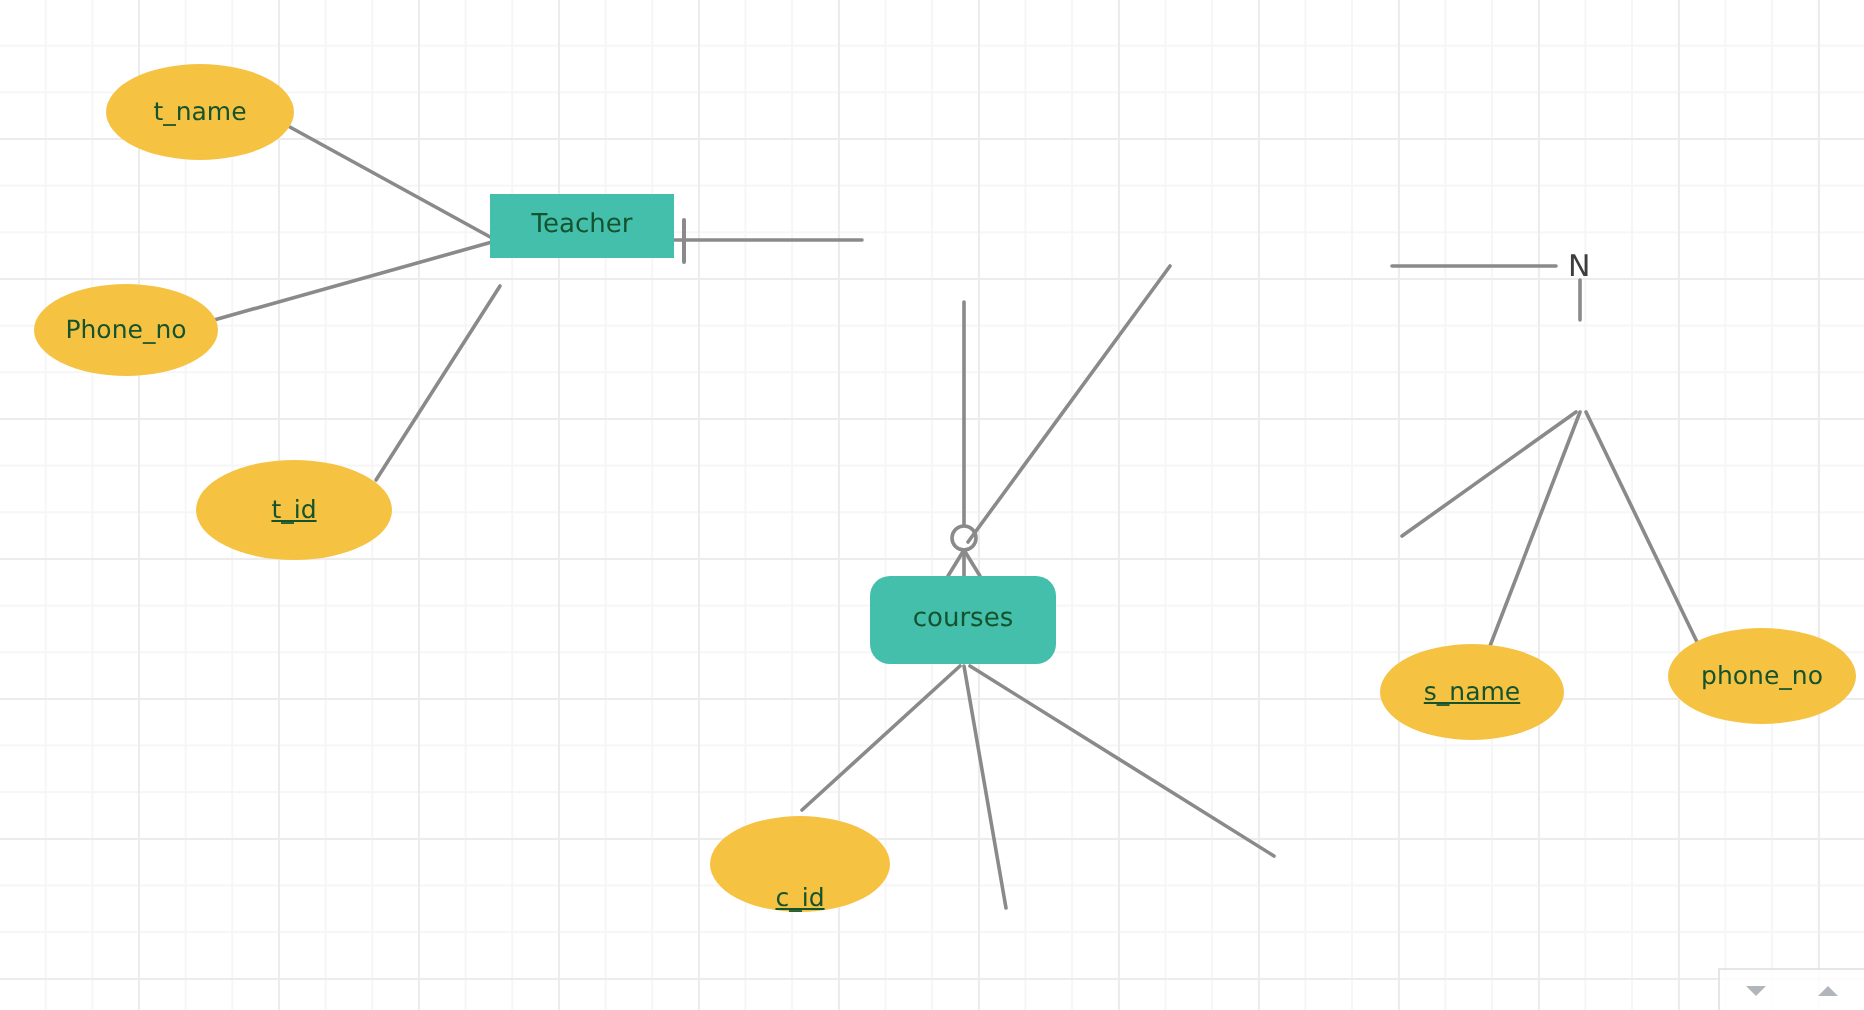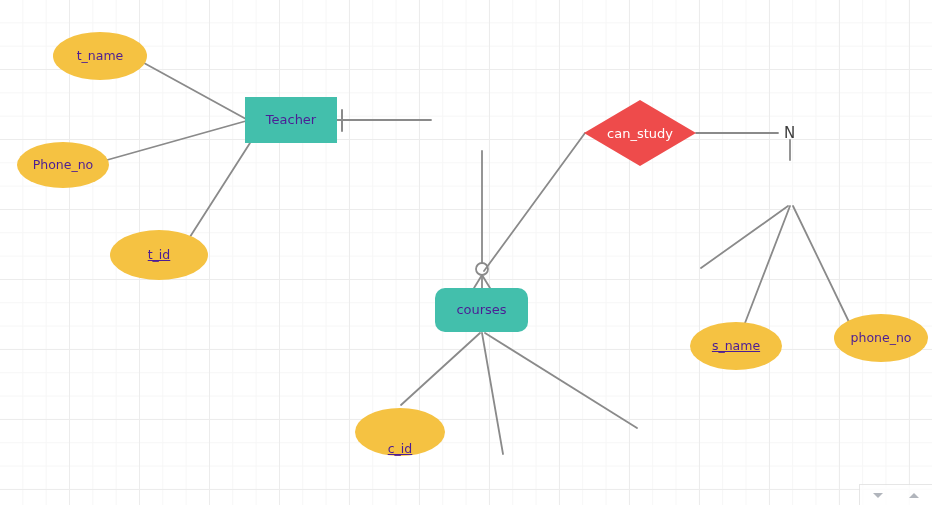--- a/index.html
+++ b/index.html
@@ -16,21 +16,21 @@
       linear-gradient(to right, #ececec 1px, transparent 1px),
       linear-gradient(to bottom, #ececec 1px, transparent 1px),
       linear-gradient(to right, #f6f6f6 1px, transparent 1px),
       linear-gradient(to bottom, #f6f6f6 1px, transparent 1px);
     background-size:70px 70px, 70px 70px, 23.33px 23.33px, 23.33px 23.33px;
     background-position:-1px -1px, -1px -1px, -1px -1px, -1px -1px;
   }
   #edges{position:absolute;left:0;top:0;width:932px;height:505px;}
 
   .node{position:absolute;display:flex;align-items:center;justify-content:center;
-        color:#4c1d95;text-align:center;line-height:1.1;box-sizing:border-box;}
+        color:#14532d;text-align:center;line-height:1.1;box-sizing:border-box;}
 
   .entity{background:#43bfac;font-size:13px;}
   .attr{background:#f5c242;border-radius:50%;font-size:12.5px;}
   .attr.key > span{text-decoration:underline;}
 
   .rel-wrap{position:absolute;}
   .rel-shape{position:absolute;left:0;top:0;width:100%;height:100%;
              background:#ee4b4b;
              clip-path:polygon(50% 0%,100% 50%,50% 100%,0% 50%);}
   .rel-label{position:absolute;left:0;top:0;width:100%;height:100%;
@@ -74,44 +74,40 @@
       <line x1="701" y1="268" x2="788" y2="206"></line>
       <line x1="745" y1="323" x2="790" y2="206"></line>
       <line x1="849" y1="322" x2="793" y2="206"></line>
 
       <line x1="401" y1="405" x2="480" y2="333"></line>
       <line x1="503" y1="454" x2="482" y2="333"></line>
       <line x1="637" y1="428" x2="485" y2="333"></line>
     </g>
   </svg>
 
-  <div class="node entity" style="left:245px;top:97px;width:92px;height:46px;">
+  <div class="node entity" style="left:245px;top:97px;width:92px;height:32px;">
     <span>Teacher</span>
   </div>
 
   <div class="node entity" style="left:435px;top:288px;width:93px;height:44px;border-radius:10px;">
     <span>courses</span>
   </div>
 
 
 
-  <div class="rel-wrap" style="left:584px;top:100px;width:112px;height:66px;">
-    <div class="rel-shape"></div>
-    <div class="rel-label">can_study</div>
-  </div>
 
   <div class="node attr" style="left:53px;top:32px;width:94px;height:48px;">
     <span>t_name</span>
   </div>
 
   <div class="node attr" style="left:17px;top:142px;width:92px;height:46px;">
     <span>Phone_no</span>
   </div>
 
-  <div class="node attr key" style="left:110px;top:230px;width:98px;height:50px;">
+  <div class="node attr key" style="left:98px;top:230px;width:98px;height:50px;">
     <span>t_id</span>
   </div>
 
   <div class="node attr key" style="left:355px;top:408px;width:90px;height:48px;align-items:flex-end;">
     <span>c_id</span>
   </div>
 
 
 
 

